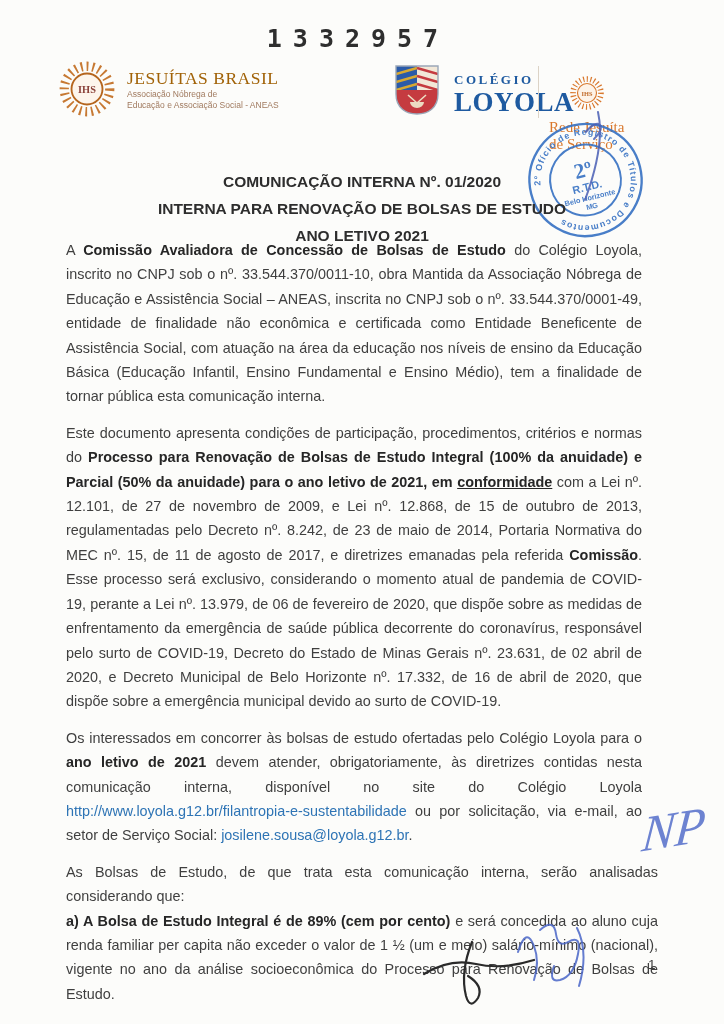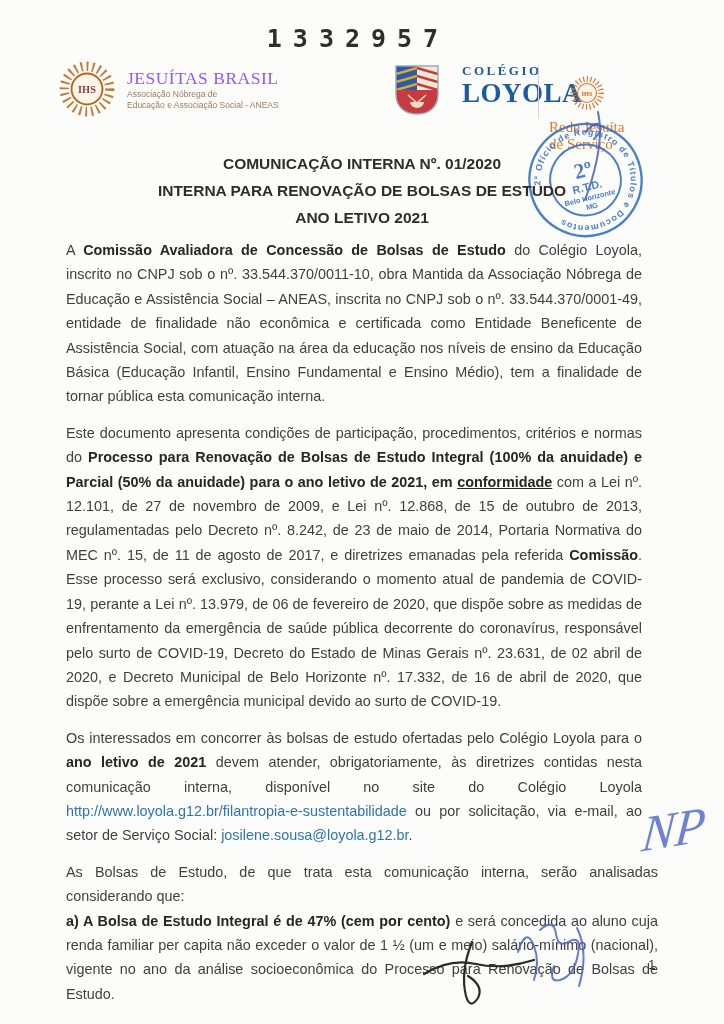--- a/index.html
+++ b/index.html
@@ -4,34 +4,34 @@
 <style>
   html,body{margin:0;padding:0;background:#e9e9e7;}
   .page{position:relative;width:724px;height:1024px;background:#fcfcfa;overflow:hidden;
         font-family:"Liberation Sans",sans-serif;color:#3f3f3f;}
   
   .protocol{position:absolute;top:24px;left:0;width:100%;text-align:center;
     font-family:"DejaVu Sans Mono",monospace;font-weight:bold;font-size:25px;
     letter-spacing:11px;color:#2e2e2e;transform:translateX(-4px);}
   
   .jb{position:absolute;left:56px;top:58px;display:flex;align-items:center;gap:9px;}
-  .jb-name{font-family:"Liberation Serif",serif;font-size:17.5px;letter-spacing:.5px;color:#8b5cf6;}
+  .jb-name{font-family:"Liberation Serif",serif;font-size:17.5px;letter-spacing:.5px;color:#a16207;}
   .jb-sub{font-size:8.5px;color:#a07a5f;line-height:11px;}
-  .ly{position:absolute;left:394px;top:64px;display:flex;gap:22px;align-items:flex-start;}
+  .ly{position:absolute;left:394px;top:64px;display:flex;gap:14px;align-items:flex-end;}
   .ly-1{font-family:"Liberation Serif",serif;font-size:13px;letter-spacing:2.5px;
         color:#1e5aa0;font-weight:600;line-height:1;}
   .ly-2{font-family:"Liberation Serif",serif;font-size:27px;letter-spacing:.5px;
         color:#1e5aa0;font-weight:600;line-height:1;margin-top:3px;}
   .divider{position:absolute;left:538px;top:66px;width:1px;height:52px;background:#dcd3c6;}
   .rj{position:absolute;left:549px;top:74px;display:flex;gap:7px;align-items:center;flex-direction:column;}
   .rj-text{font-family:"Liberation Serif",serif;font-size:15px;color:#d9782d;line-height:17px;}
   
   .stamp{position:absolute;left:527px;top:121px;transform:rotate(-14deg);opacity:.92;}
   
-  .title{position:absolute;top:150px;left:0;width:100%;text-align:center;
+  .title{position:absolute;top:168px;left:0;width:100%;text-align:center;
          font-weight:bold;font-size:15.5px;line-height:27px;color:#2d2d2d;}
   
   .bodytext{position:absolute;top:238px;left:66px;width:592px;
             font-size:14.4px;line-height:24.4px;text-align:justify;}
   .bodytext p{margin:0 16px 12px 0;}
   .bodytext p.tight{margin:0;}
   .head{font-weight:bold;color:#262626;margin:0 !important;}
   .b{font-weight:bold;color:#262626;}
   .u{text-decoration:underline;}
   .lnk{color:#2e74b5;cursor:pointer;}
@@ -128,21 +128,21 @@
       <span>A </span><span class="b">Comissão Avaliadora de Concessão de Bolsas de Estudo</span><span> do Colégio Loyola, inscrito no CNPJ sob o nº. 33.544.370/0011-10, obra Mantida da Associação Nóbrega de Educação e Assistência Social – ANEAS, inscrita no CNPJ sob o nº. 33.544.370/0001-49, entidade de finalidade não econômica e certificada como Entidade Beneficente de Assistência Social, com atuação na área da educação nos níveis de ensino da Educação Básica (Educação Infantil, Ensino Fundamental e Ensino Médio), tem a finalidade de tornar pública esta comunicação interna.</span>
     </p>
     <p>
       <span>Este documento apresenta condições de participação, procedimentos, critérios e normas do </span><span class="b">Processo para Renovação de Bolsas de Estudo Integral (100% da anuidade) e Parcial (50% da anuidade) para o ano letivo de 2021, em </span><span class="b u">conformidade</span><span> com a Lei nº. 12.101, de 27 de novembro de 2009, e Lei nº. 12.868, de 15 de outubro de 2013, regulamentadas pelo Decreto nº. 8.242, de 23 de maio de 2014, Portaria Normativa do MEC nº. 15, de 11 de agosto de 2017, e diretrizes emanadas pela referida </span><span class="b">Comissão</span><span>. Esse processo será exclusivo, considerando o momento atual de pandemia de COVID-19, perante a Lei nº. 13.979, de 06 de fevereiro de 2020, que dispõe sobre as medidas de enfrentamento da emergência de saúde pública decorrente do coronavírus, responsável pelo surto de COVID-19, Decreto do Estado de Minas Gerais nº. 23.631, de 02 abril de 2020, e Decreto Municipal de Belo Horizonte nº. 17.332, de 16 de abril de 2020, que dispõe sobre a emergência municipal devido ao surto de COVID-19.</span>
     </p>
     <p>
       <span>Os interessados em concorrer às bolsas de estudo ofertadas pelo Colégio Loyola para o </span><span class="b">ano letivo de 2021</span><span> devem atender, obrigatoriamente, às diretrizes contidas nesta comunicação interna, disponível no site do Colégio Loyola </span><a class="lnk">http://www.loyola.g12.br/filantropia-e-sustentabilidade</a><span> ou por solicitação, via e-mail, ao setor de Serviço Social: </span><a class="lnk">josilene.sousa@loyola.g12.br</a><span>.</span>
     </p>
     <p class="tight">As Bolsas de Estudo, de que trata esta comunicação interna, serão analisadas considerando que:</p>
     <p class="tight">
-      <span class="b">a) A Bolsa de Estudo Integral é de 47% (cem por cento)</span><span> e será concedida ao aluno cuja renda familiar per capita não exceder o valor de 1 ½ (um e meio) salário-mínimo (nacional), vigente no ano da análise socioeconômica do Processo para Renovação de Bolsas de Estudo.</span>
+      <span class="b">a) A Bolsa de Estudo Integral é de 89% (cem por cento)</span><span> e será concedida ao aluno cuja renda familiar per capita não exceder o valor de 1 ½ (um e meio) salário-mínimo (nacional), vigente no ano da análise socioeconômica do Processo para Renovação de Bolsas de Estudo.</span>
     </p>
 
   </div>
 
   <svg class="ink" width="724" height="1024" viewBox="0 0 724 1024">
     <g stroke="#4a5fb5" stroke-width="2" fill="none" stroke-linecap="round" opacity="0.85">
       <path d="M598,112 c6,26 -2,58 -13,88"></path>
       <path d="M586,132 c12,-16 22,-6 8,7"></path>
     </g>
     <g stroke="#2a2a2a" stroke-width="2.2" fill="none" stroke-linecap="round">

